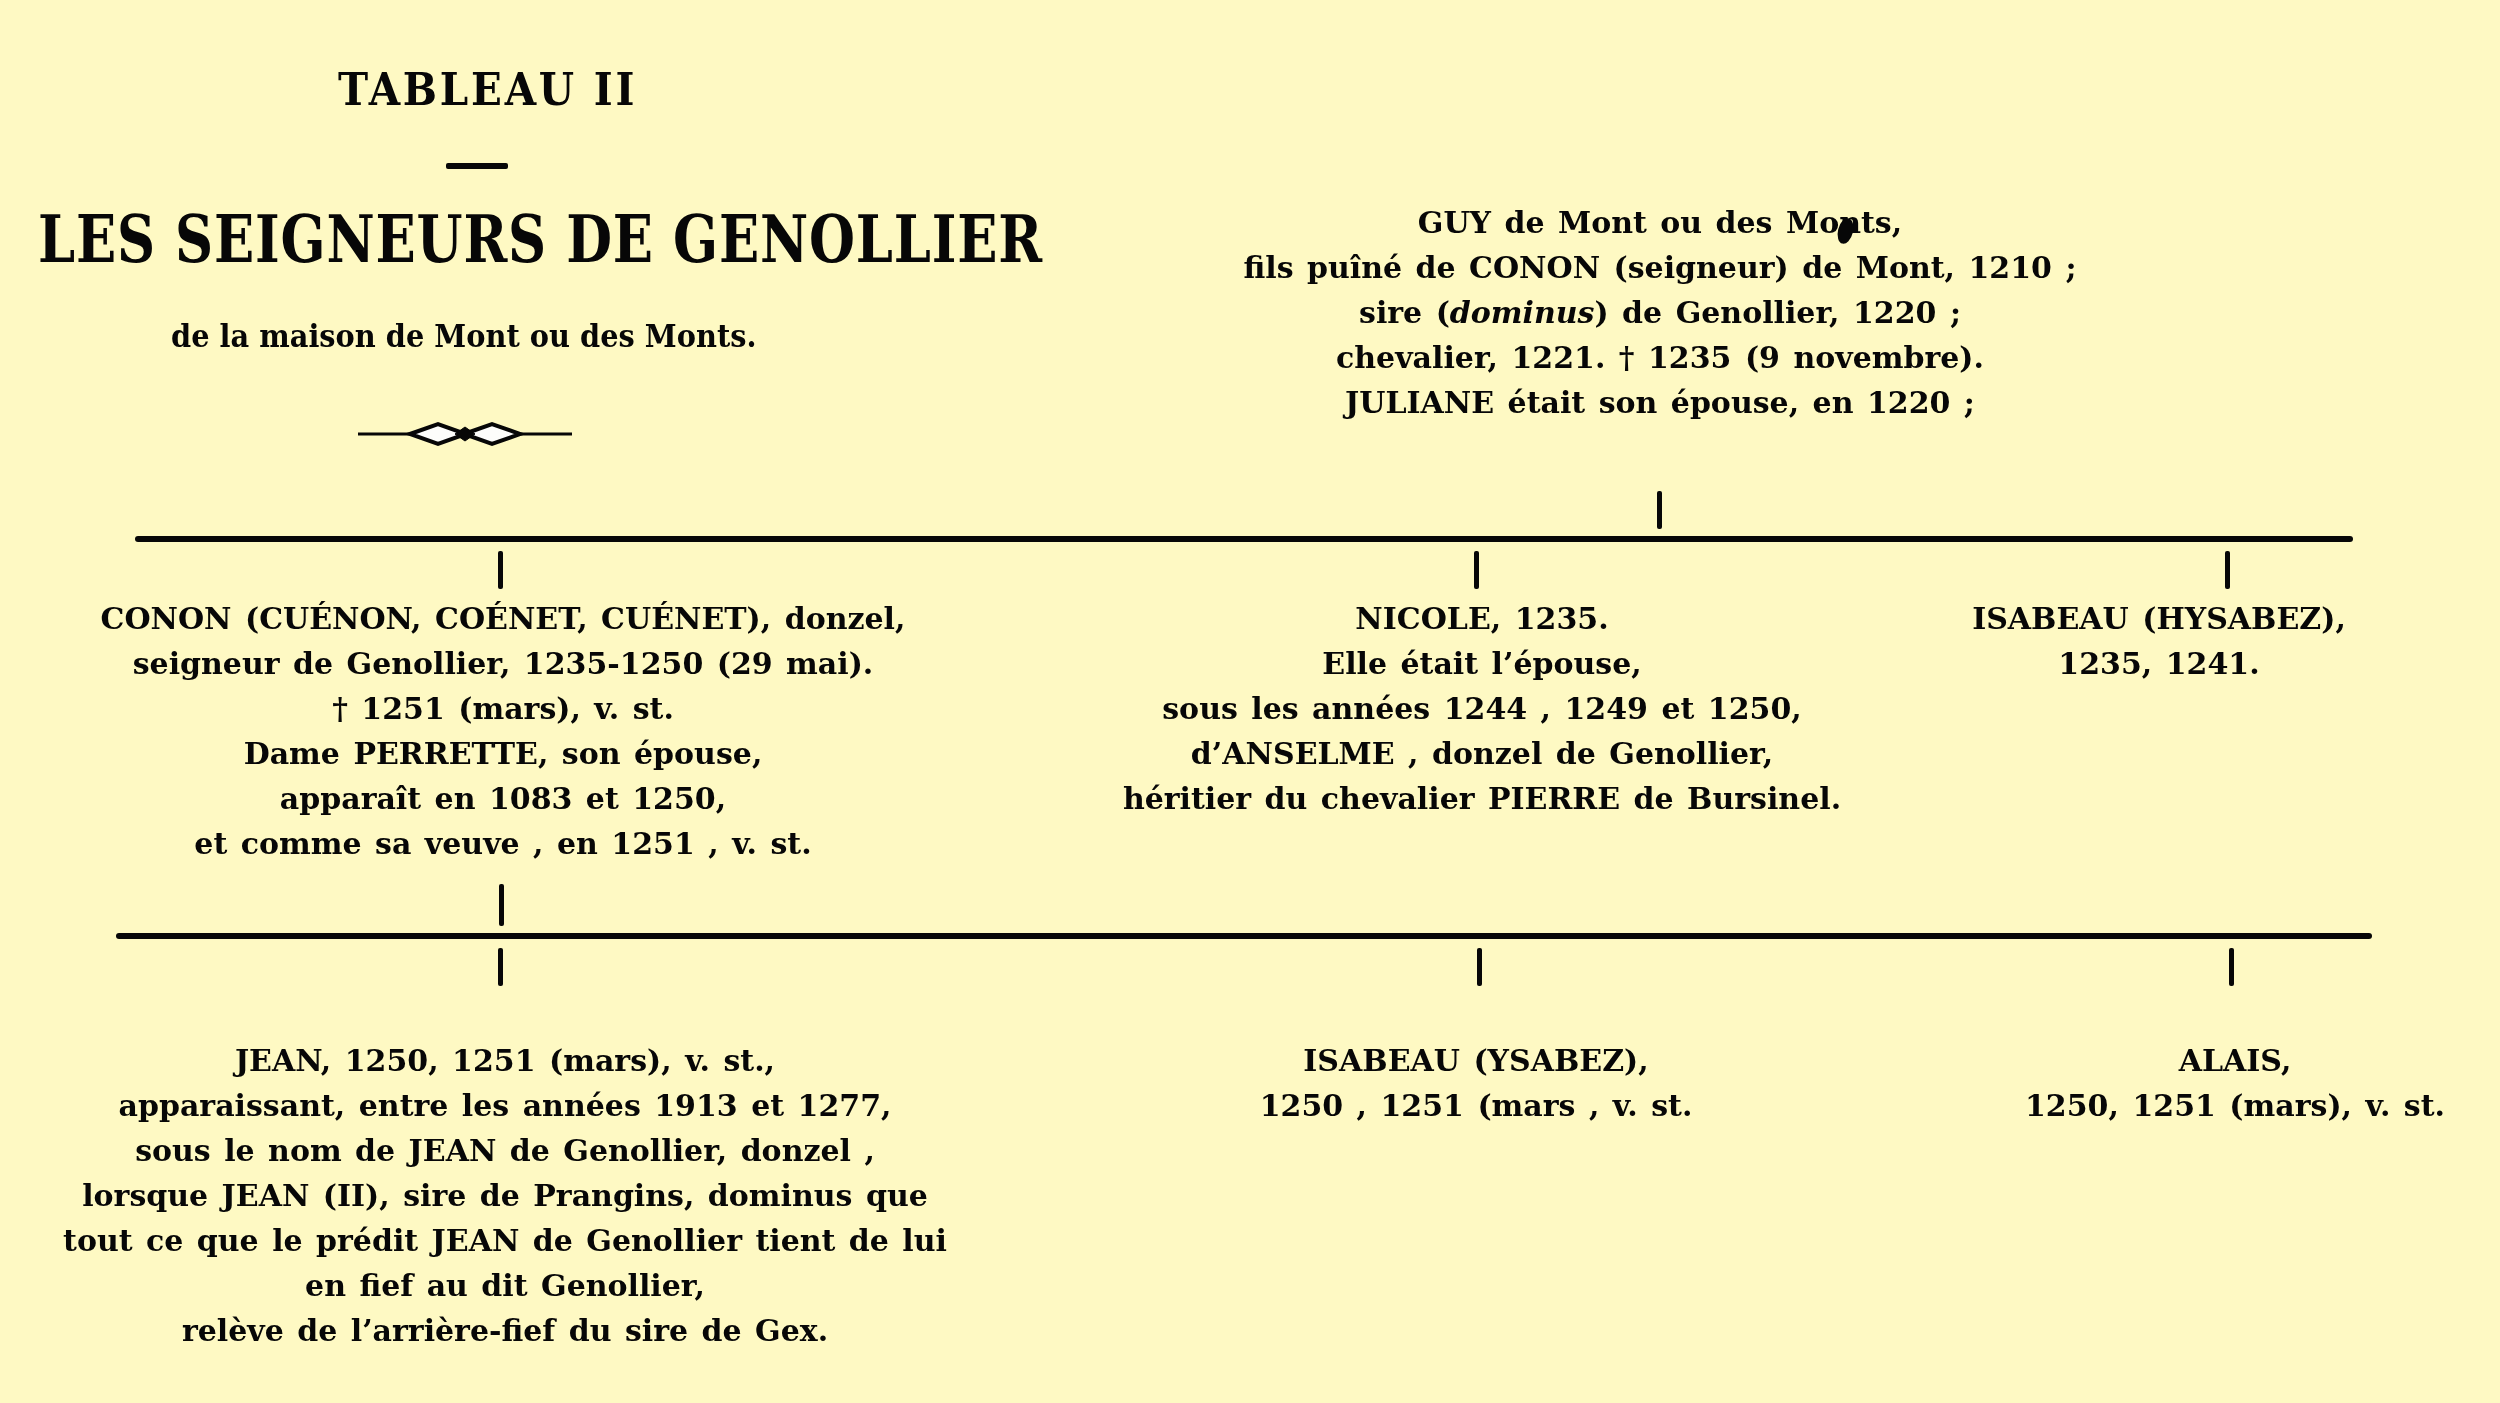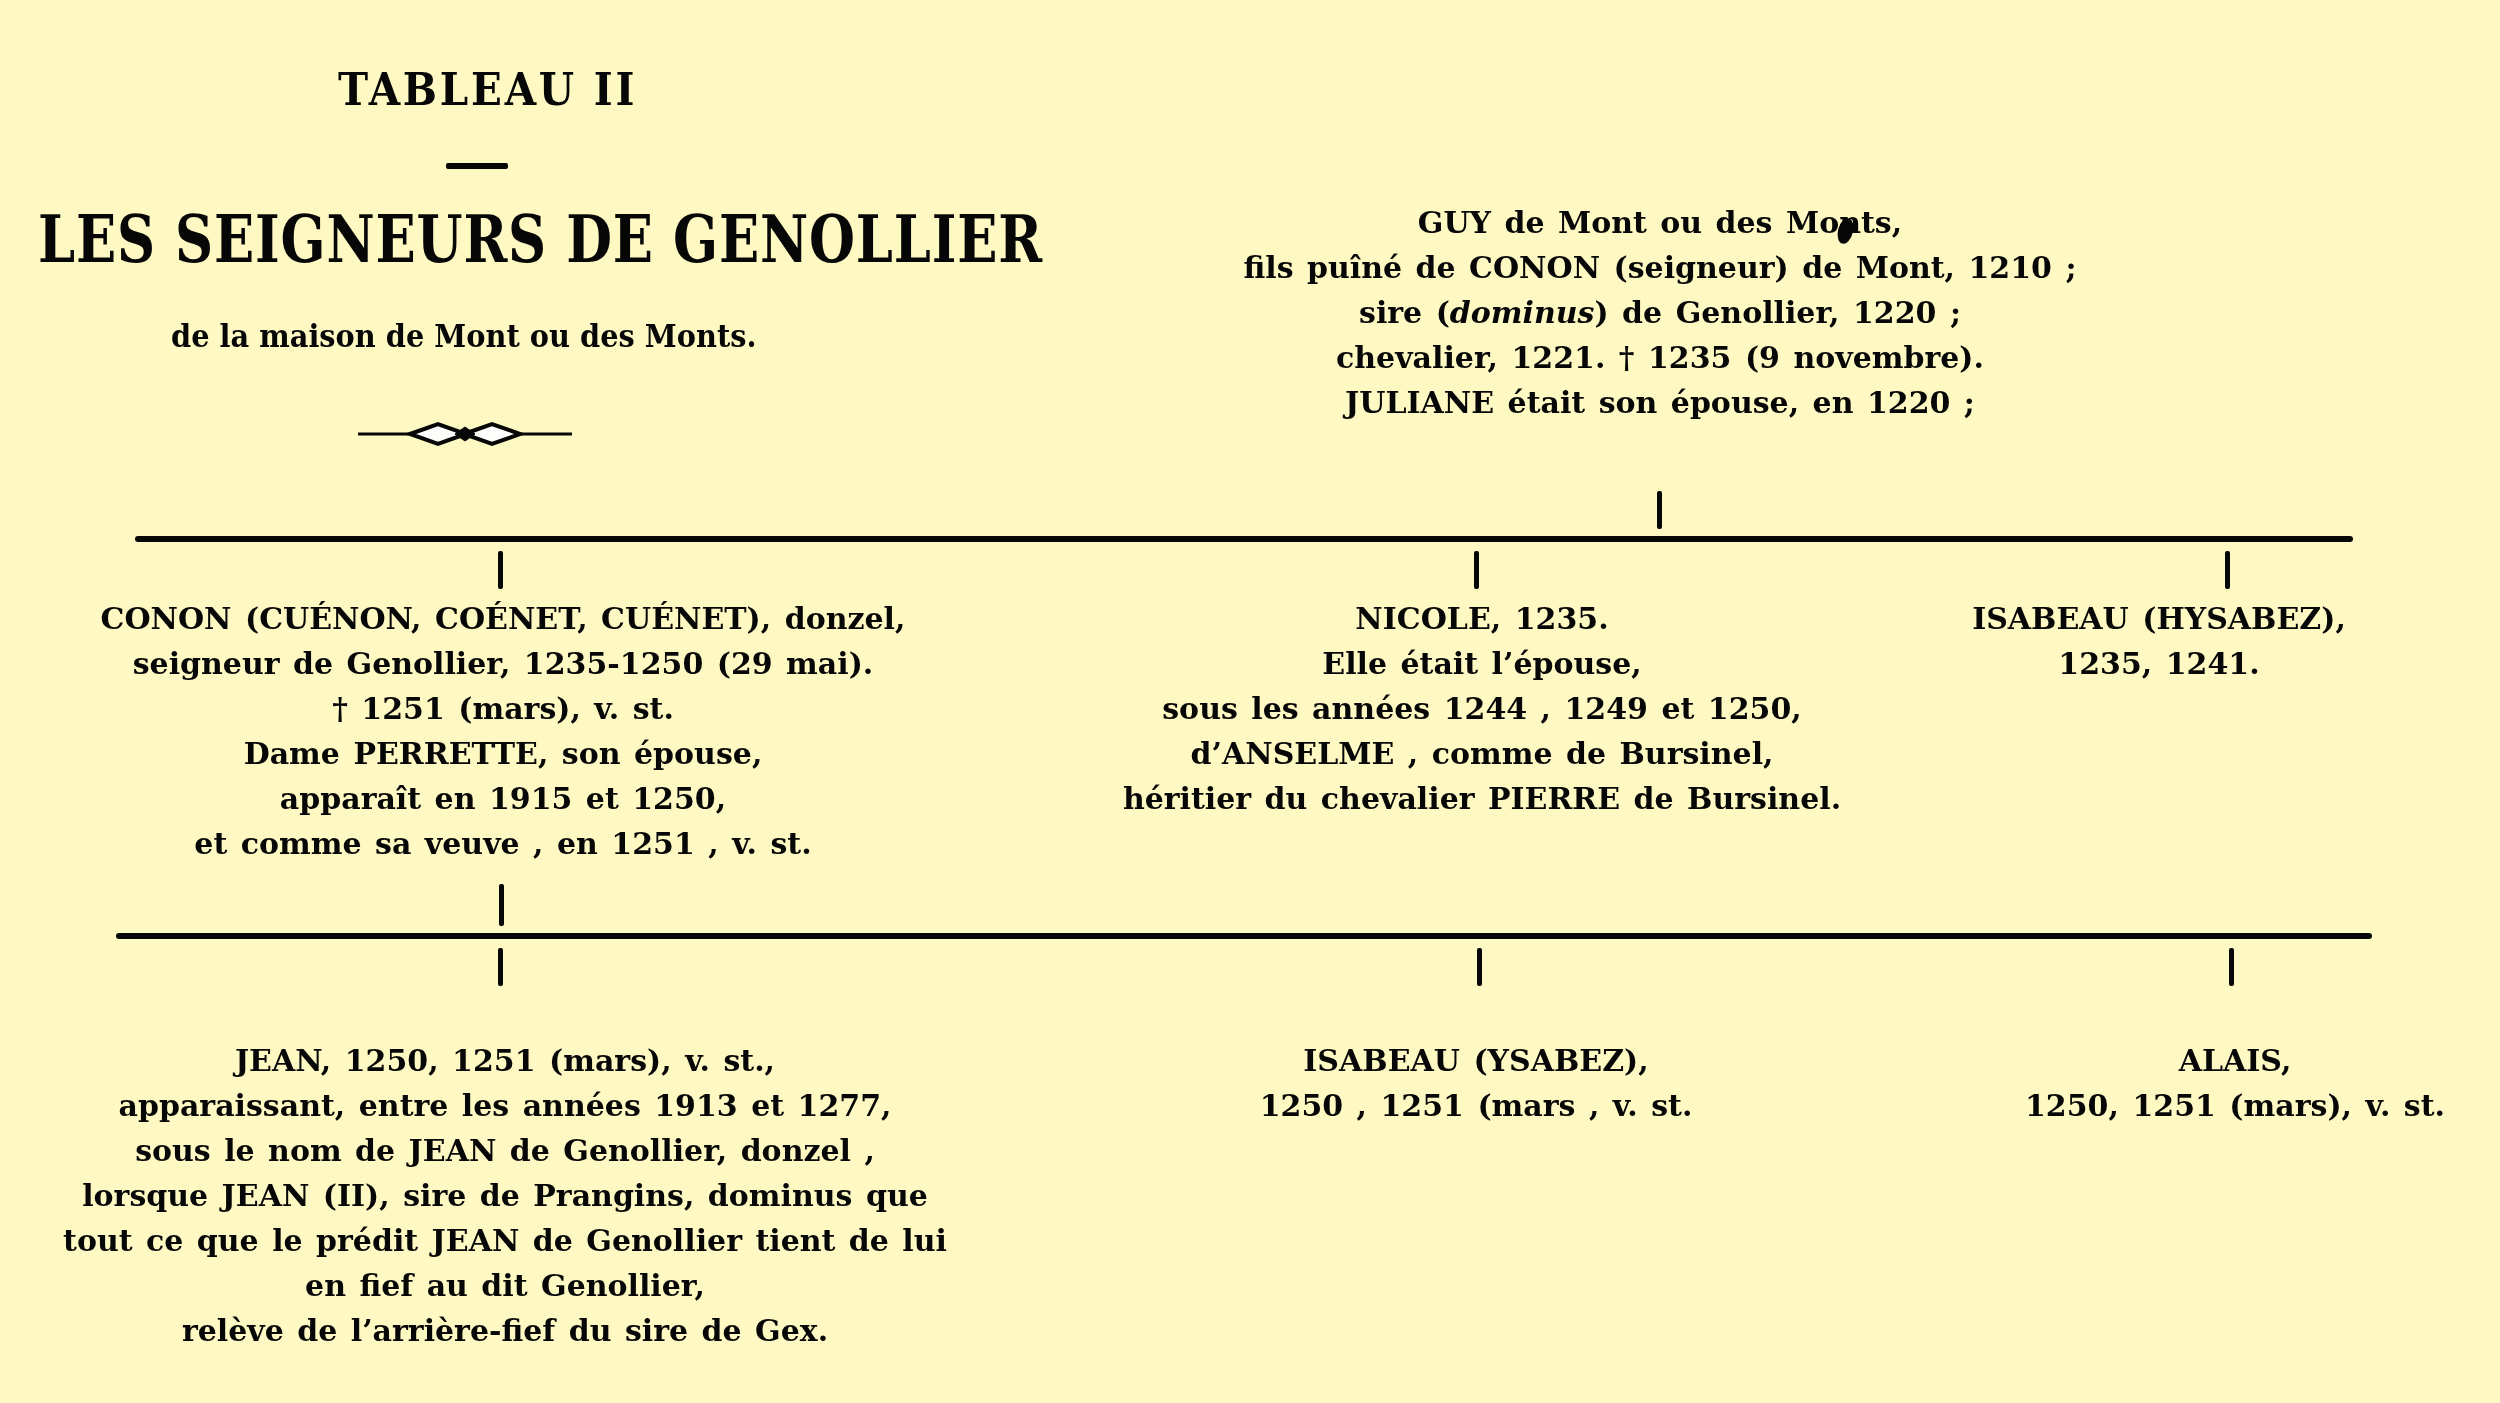--- a/index.html
+++ b/index.html
@@ -78,29 +78,29 @@
   <div class="hline" style="left:135px;top:536px;width:2218px;"></div>
   <div class="tick" style="left:498px;top:551px;height:38px;"></div>
   <div class="tick" style="left:1474px;top:551px;height:38px;"></div>
   <div class="tick" style="left:2225px;top:551px;height:38px;"></div>
 
   <div class="node" style="left:53px;top:596px;width:900px;">
     <div class="tl">CONON (CUÉNON, COÉNET, CUÉNET), donzel,</div>
     <div class="tl">seigneur de Genollier, 1235-1250 (29 mai).</div>
     <div class="tl">† 1251 (mars), v. st.</div>
     <div class="tl">Dame PERRETTE, son épouse,</div>
-    <div class="tl">apparaît en 1915 et 1250,</div>
+    <div class="tl">apparaît en 1083 et 1250,</div>
     <div class="tl">et comme sa veuve , en 1251 , v. st.</div>
   </div>
 
   <div class="node" style="left:1072px;top:596px;width:820px;">
     <div class="tl">NICOLE, 1235.</div>
     <div class="tl">Elle était l’épouse,</div>
     <div class="tl">sous les années 1244 , 1249 et 1250,</div>
-    <div class="tl">d’ANSELME , comme de Bursinel,</div>
+    <div class="tl">d’ANSELME , donzel de Genollier,</div>
     <div class="tl">héritier du chevalier PIERRE de Bursinel.</div>
   </div>
 
   <div class="node" style="left:1909px;top:596px;width:500px;">
     <div class="tl">ISABEAU (HYSABEZ),</div>
     <div class="tl">1235, 1241.</div>
   </div>
 
   <div class="tick" style="left:499px;top:884px;height:42px;"></div>
   <div class="hline" style="left:116px;top:933px;width:2256px;"></div>

